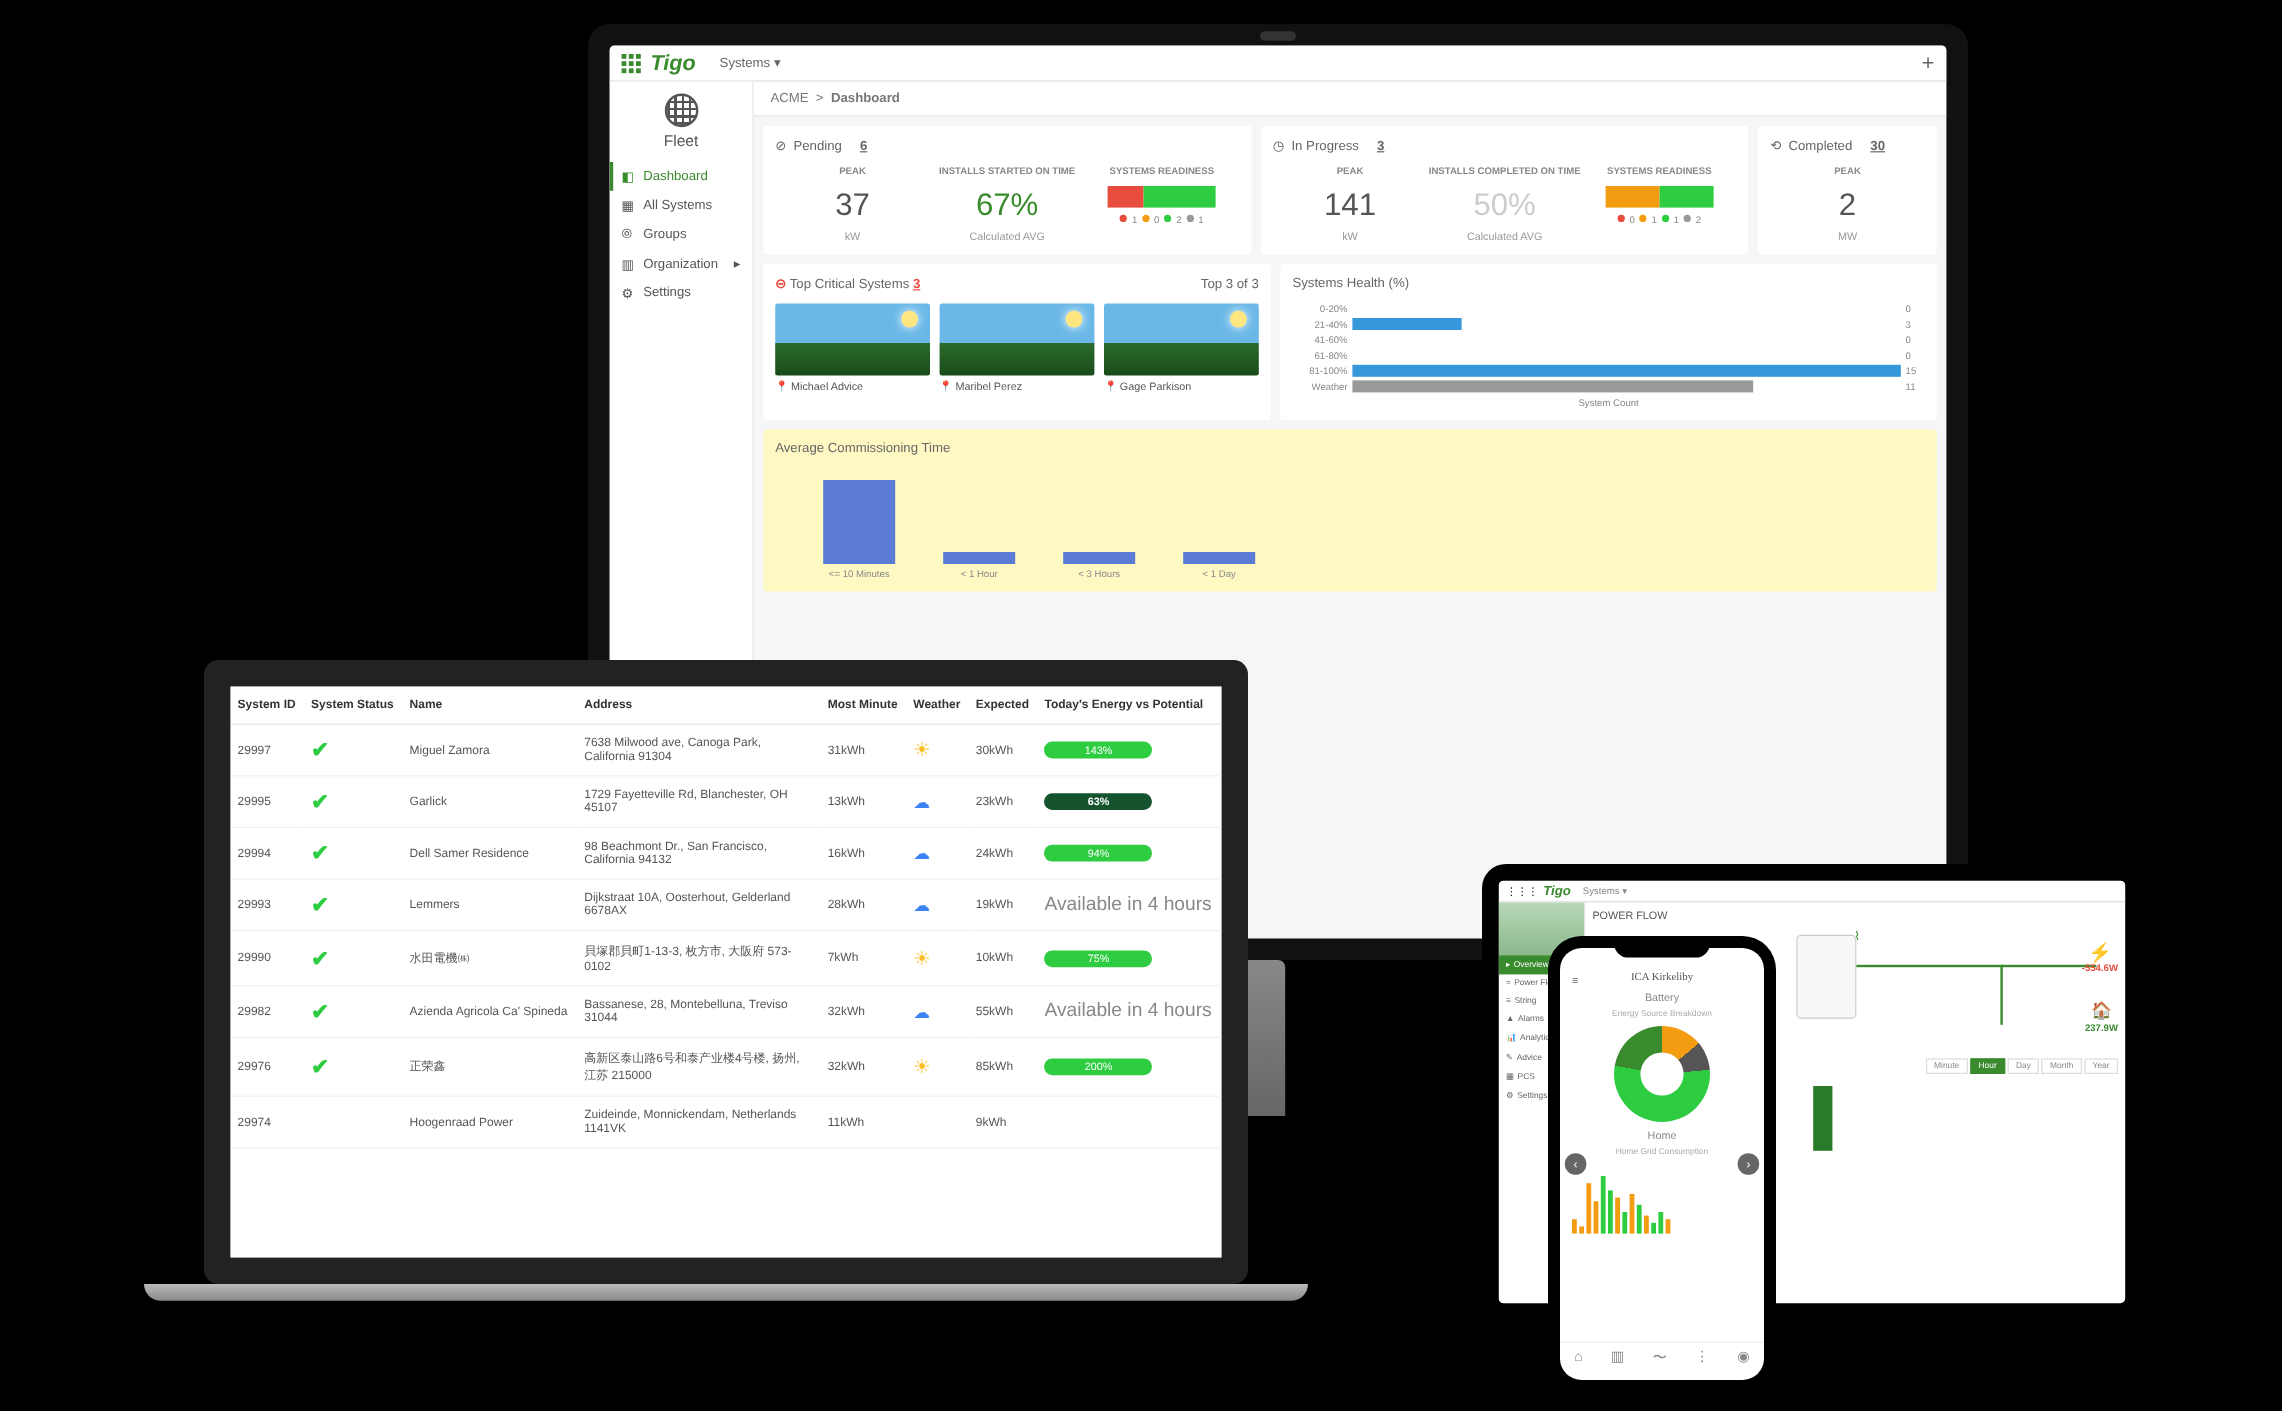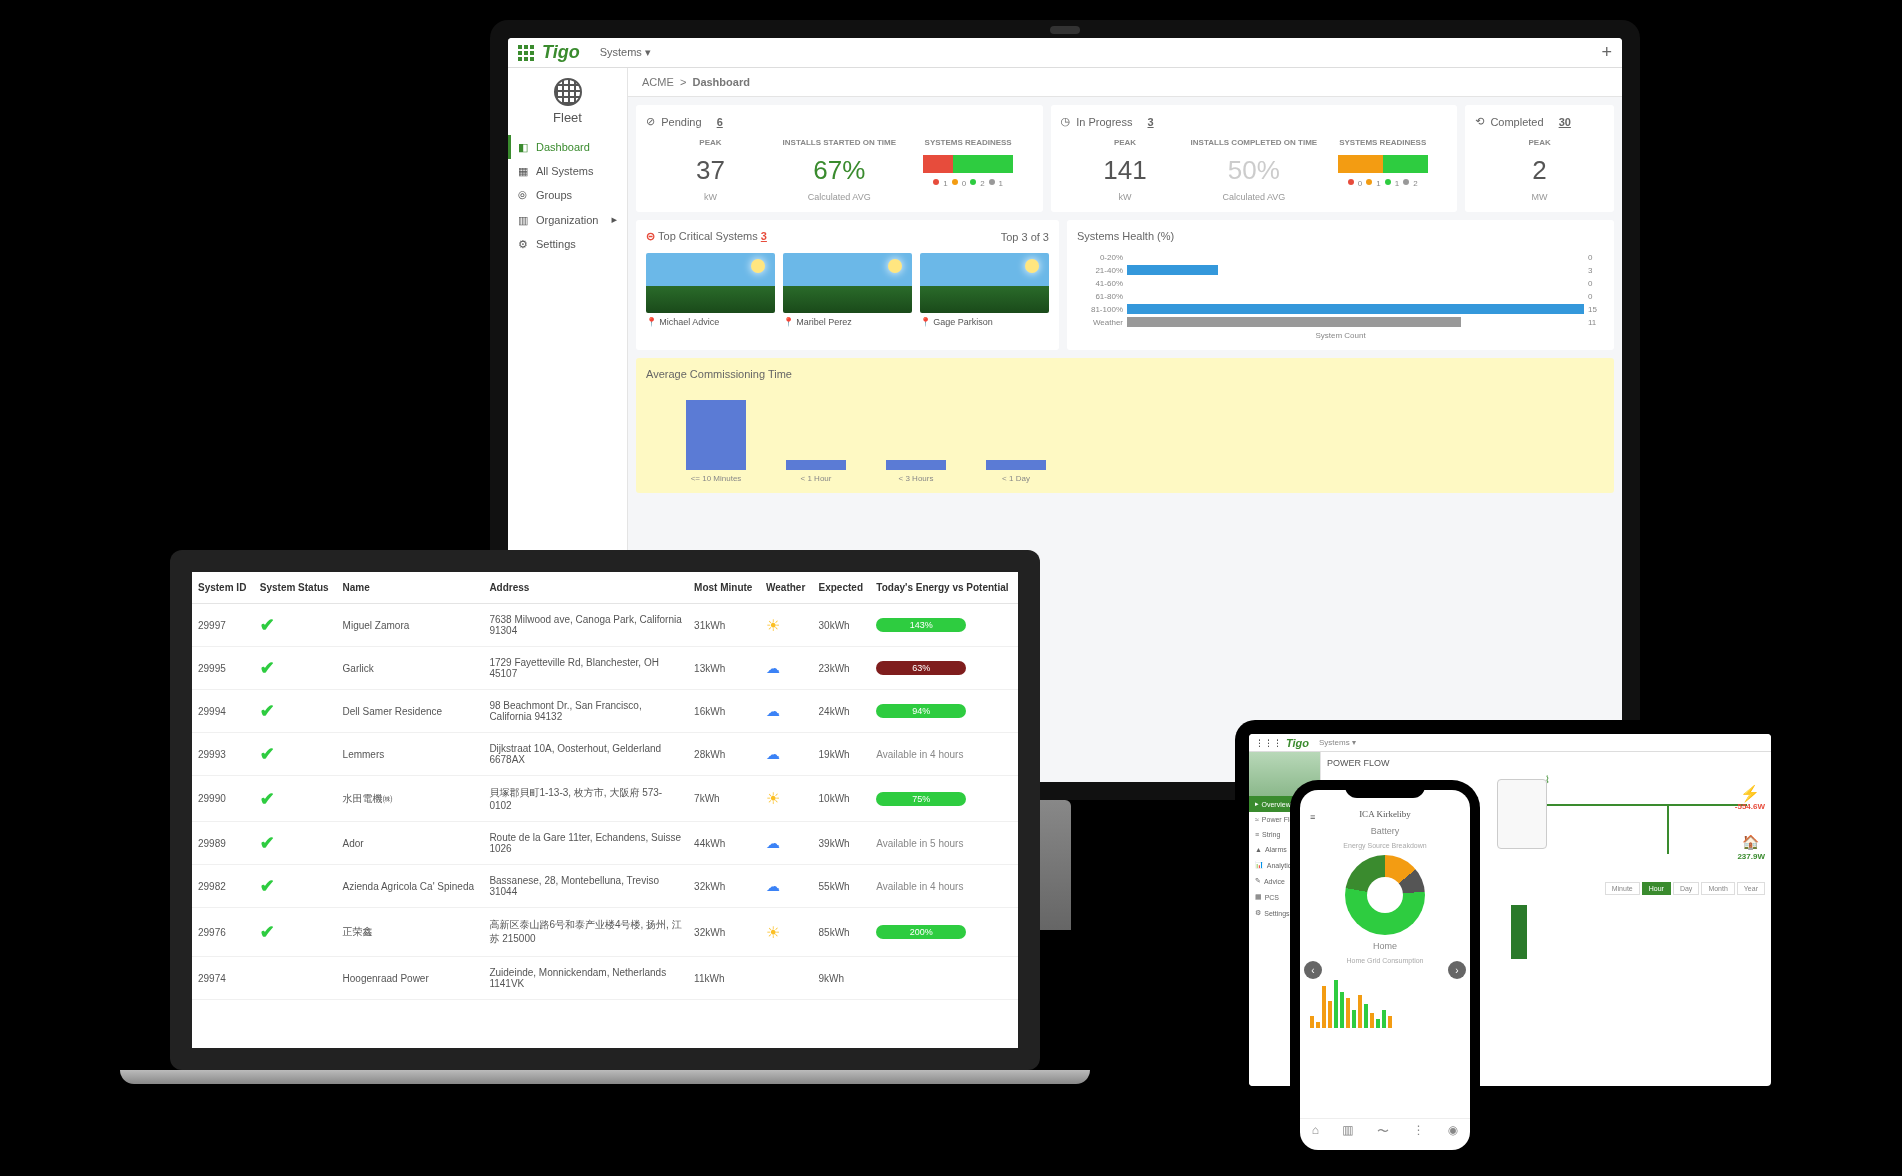--- a/index.html
+++ b/index.html
@@ -96,22 +96,22 @@
 
 
 .lt-table { width: 100%; border-collapse: collapse; font-size: 10px; }
 .lt-table th { text-align: left; padding: 10px 6px; font-size: 10px; color: #333; border-bottom: 1px solid #e4e4e4; font-weight: bold; }
 .lt-table td { padding: 10px 6px; color: #555; border-bottom: 1px solid #f0f0f0; vertical-align: middle; }
 .check { color: #2ecc40; font-size: 18px; font-weight: bold; }
 .weather-sun { color: #fbbf24; font-size: 16px; }
 .weather-cloud { color: #3b82f6; font-size: 14px; }
 .energy-pill { display: inline-block; padding: 2px 0; border-radius: 10px; color: #fff; font-size: 9px; text-align: center; min-width: 90px; }
 .ep-green { background: #2ecc40; }
-.ep-orange { background: #7f1d1d; }
-.avail-text { color: #888; font-size: 10px; }
+.ep-orange { background: #14532d; font-weight: bold; }
+.avail-text { color: #888; font-size: 16px; }
 
 
 .tab-top { height: 18px; background: #fff; border-bottom: 1px solid #ddd; display: flex; align-items: center; padding: 0 6px; }
 .tab-logo { color: #3a8b2e; font-weight: bold; font-style: italic; font-size: 11px; }
 .tab-body { display: flex; height: calc(100% - 18px); }
 .tab-side { width: 72px; background: #fff; border-right: 1px solid #e4e4e4; font-size: 7px; }
 .tab-house { height: 44px; background: linear-gradient(#b8d8b8, #8bb88b); }
 .tab-side-item { padding: 4px 6px; color: #666; display: flex; gap: 3px; align-items: center; }
 .tab-side-item.active { background: #3a8b2e; color: #fff; }
 .tab-main { flex: 1; padding: 6px; position: relative; }
@@ -453,30 +453,20 @@
             </tr>
             <tr>
               <td>29990</td>
               <td><span class="check">✔</span></td>
               <td>水田電機㈱</td>
               <td style="max-width:200px">貝塚郡貝町1-13-3, 枚方市, 大阪府 573-0102</td>
               <td>7kWh</td>
               <td><span class="weather-sun">☀</span></td>
               <td>10kWh</td>
               <td><span class="energy-pill ep-green">75%</span></td>
-            </tr>
-            <tr>
-              <td>29989</td>
-              <td><span class="check">✔</span></td>
-              <td>Ador</td>
-              <td style="max-width:200px">Route de la Gare 11ter, Echandens, Suisse 1026</td>
-              <td>44kWh</td>
-              <td><span class="weather-cloud">☁</span></td>
-              <td>39kWh</td>
-              <td><span class="avail-text">Available in 5 hours</span></td>
             </tr>
             <tr>
               <td>29982</td>
               <td><span class="check">✔</span></td>
               <td>Azienda Agricola Ca' Spineda</td>
               <td style="max-width:200px">Bassanese, 28, Montebelluna, Treviso 31044</td>
               <td>32kWh</td>
               <td><span class="weather-cloud">☁</span></td>
               <td>55kWh</td>
               <td><span class="avail-text">Available in 4 hours</span></td>

